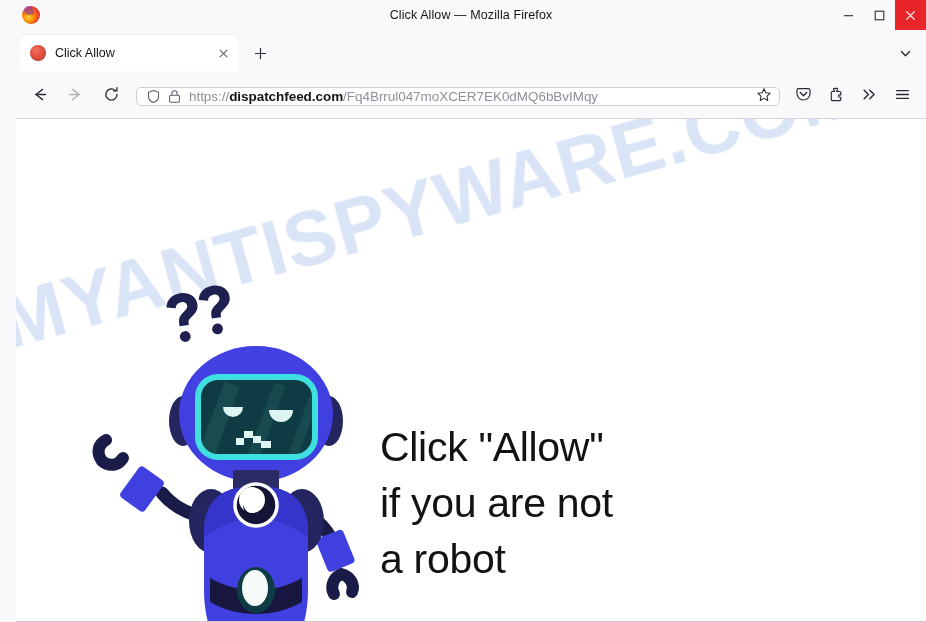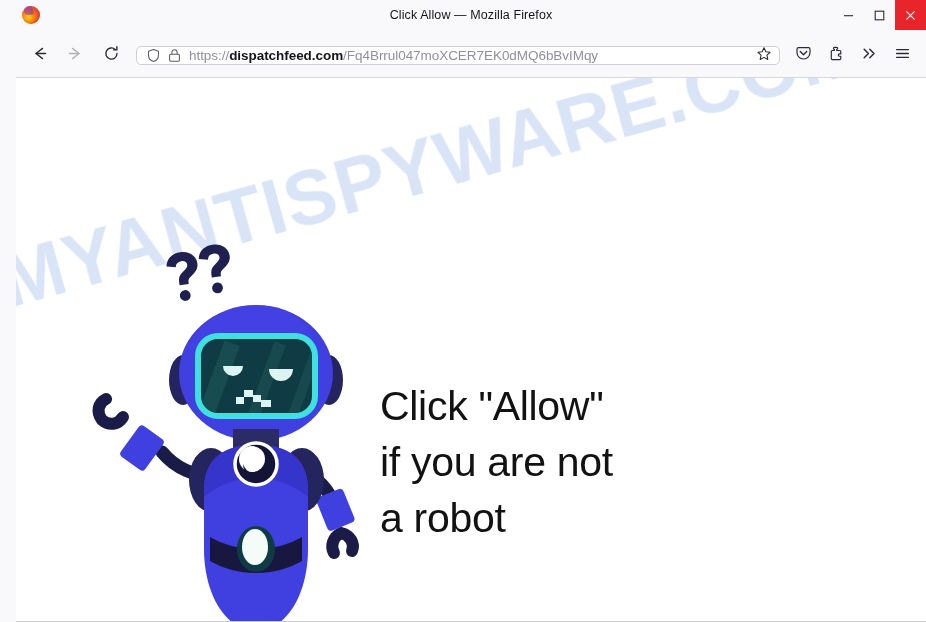--- a/index.html
+++ b/index.html
@@ -189,20 +189,41 @@
           </svg>
       </div>
       <div class="win-btn close">
         <svg width="11" height="11" viewBox="0 0 11 11">
             <path d="M1.4 1.4l8.2 8.2M9.6 1.4l-8.2 8.2" stroke="currentColor" stroke-width="1.2" fill="none"></path>
           </svg>
       </div>
     </div>
   </div>
 
+  <div class="tabstrip">
+    <div class="tab">
+      <div class="tab-favicon"></div>
+      <div class="tab-title">Click Allow</div>
+      <div class="tab-close">
+        <svg width="11" height="11" viewBox="0 0 11 11">
+            <path d="M1.8 1.8l7.4 7.4M9.2 1.8l-7.4 7.4" stroke="currentColor" stroke-width="1.05" fill="none"></path>
+          </svg>
+      </div>
+    </div>
+    <div class="newtab">
+      <svg width="13" height="13" viewBox="0 0 13 13">
+          <path d="M6.5 1v11M1 6.5h11" stroke="currentColor" stroke-width="1.2" fill="none"></path>
+        </svg>
+    </div>
+    <div class="taglist">
+      <svg width="13" height="13" viewBox="0 0 13 13">
+          <path d="M2.5 4.6l4 4.2 4-4.2" stroke="currentColor" stroke-width="1.4" fill="none" stroke-linecap="round" stroke-linejoin="round"></path>
+        </svg>
+    </div>
+  </div>
 
   <div class="navbar">
     <div class="nav-btn">
       <svg width="17" height="17" viewBox="0 0 17 17">
           <path d="M11.5 3.4L5 8.5l6.5 5.1" stroke="currentColor" stroke-width="1.35" fill="none" stroke-linecap="round" stroke-linejoin="round"></path>
           <path d="M5 8.5h9.6" stroke="currentColor" stroke-width="1.35" fill="none" stroke-linecap="round"></path>
         </svg>
     </div>
     <div class="nav-btn disabled">
       <svg width="17" height="17" viewBox="0 0 17 17">

